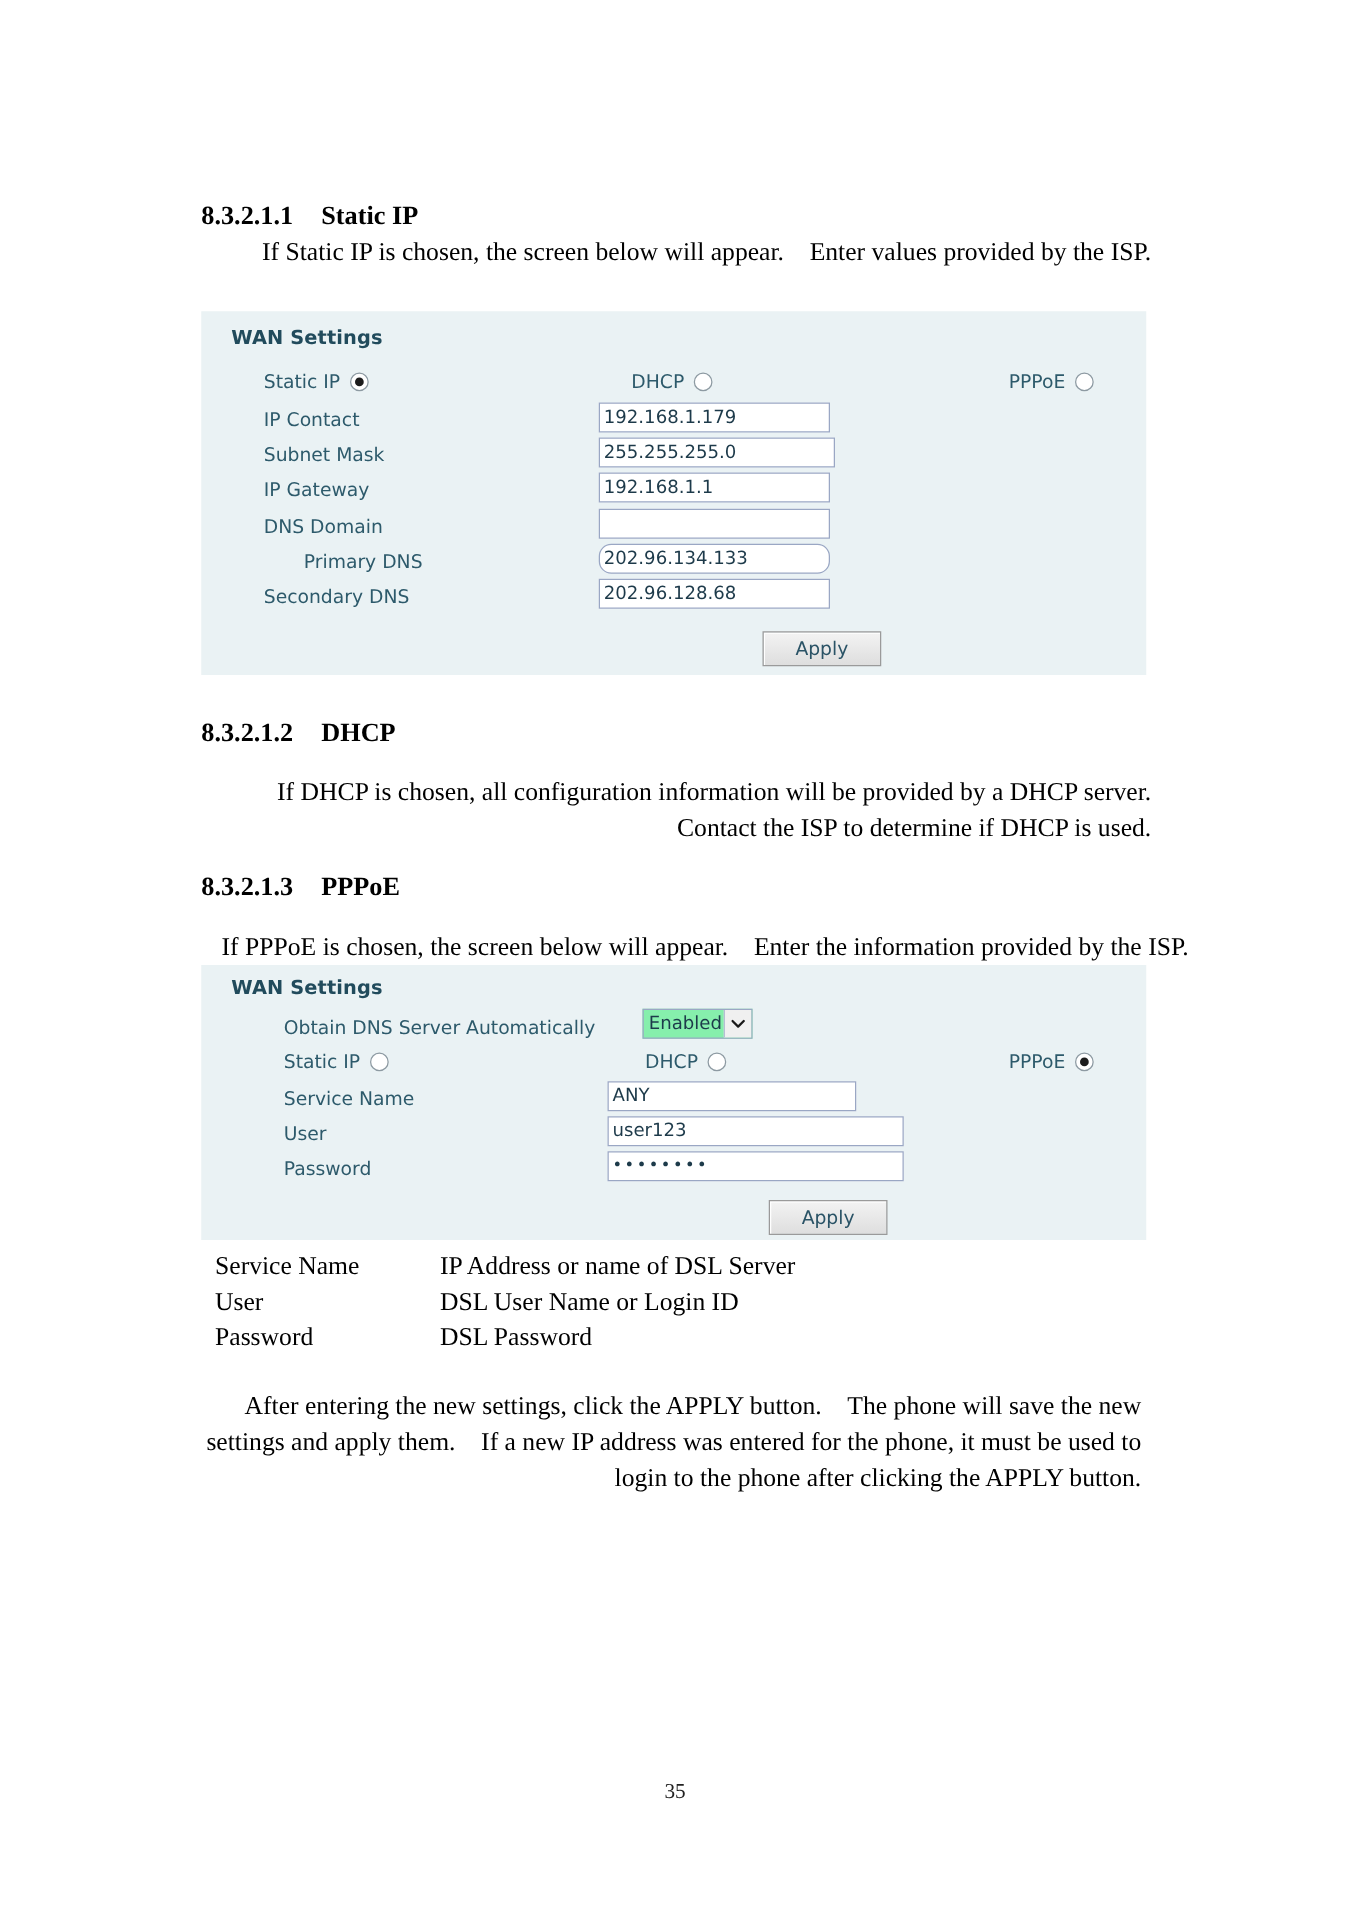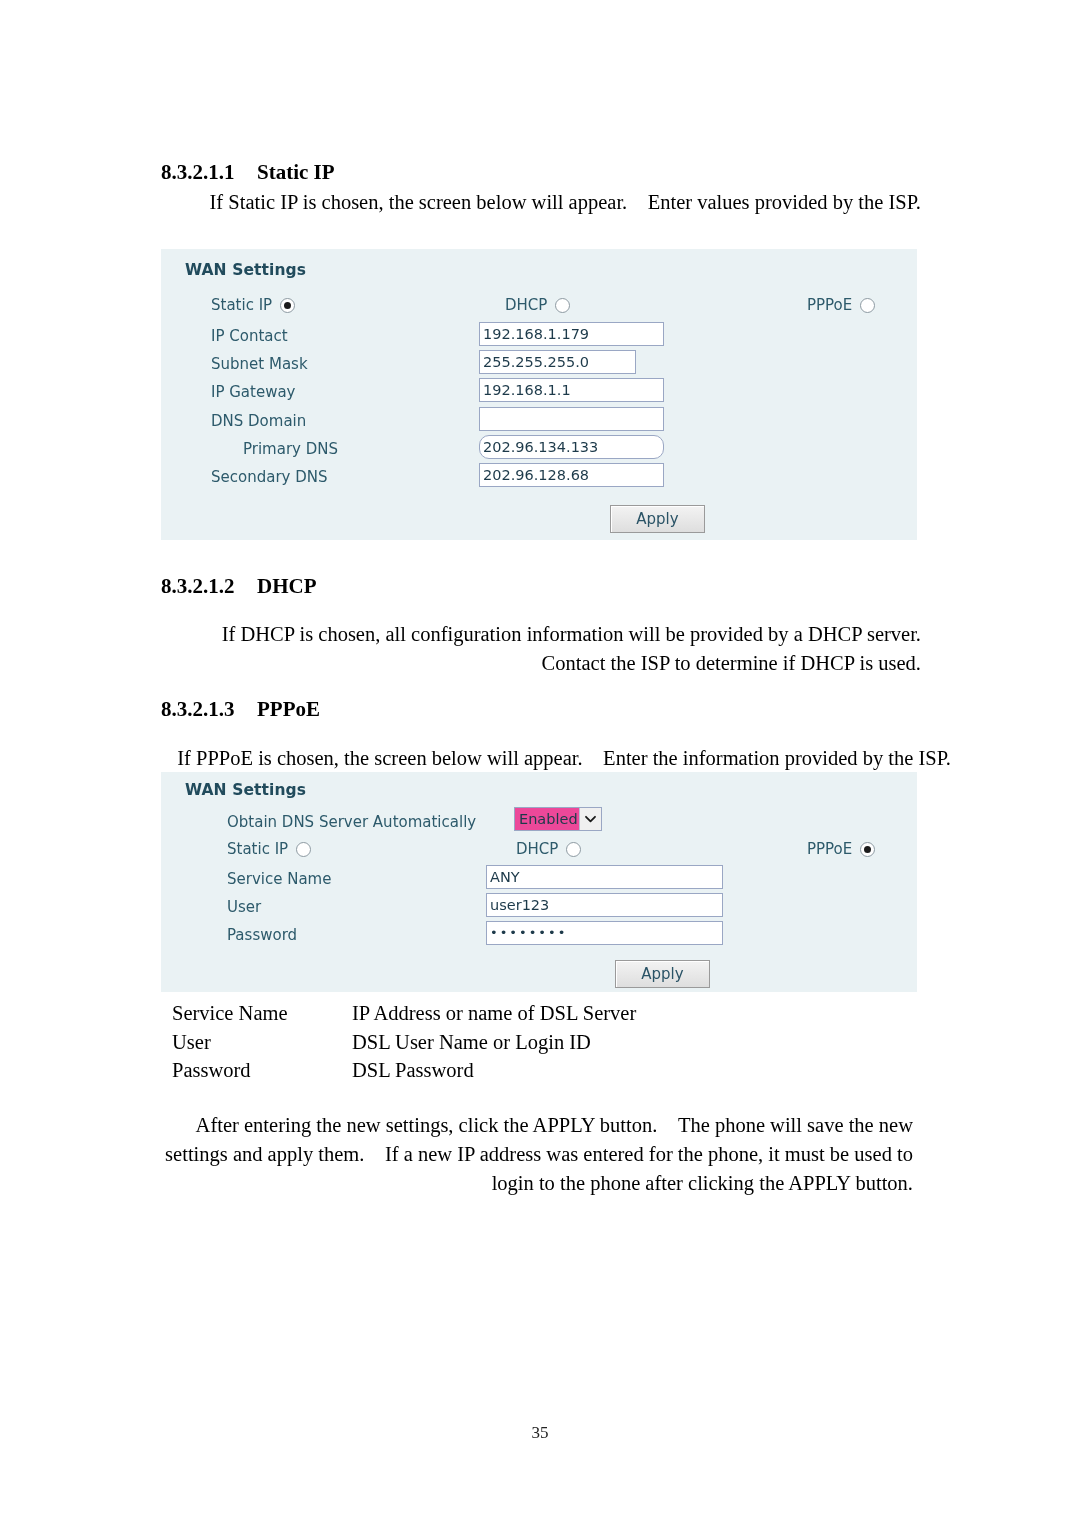--- a/index.html
+++ b/index.html
@@ -137,21 +137,21 @@
   .wan-input.pw {
     letter-spacing: 2px;
     font-size: 13px;
   }
 
   
   .wan-select {
     position: absolute;
     box-sizing: border-box;
     height: 24px;
-    background: #ec4899;
+    background: #86efac;
     border: 1px solid #9aa7c4;
     display: flex;
     align-items: center;
     font-family: "DejaVu Sans", sans-serif;
     font-size: 14.5px;
     color: #1d3a4a;
     padding-left: 4px;
   }
   .wan-select .sel-value { flex: 1 1 auto; white-space: nowrap; }
   .wan-select .sel-arrow {
@@ -208,21 +208,21 @@
 
     <div class="radio-group" style="left:646px; top:47px;">
       <span class="radio-label">PPPoE</span>
       <span class="radio"></span>
     </div>
 
     <div class="wan-label" style="left:50px; top:76px;">IP Contact</div>
     <div class="wan-input" style="left:318px; top:73px; width:185px;">192.168.1.179</div>
 
     <div class="wan-label" style="left:50px; top:104px;">Subnet Mask</div>
-    <div class="wan-input" style="left:318px; top:101px; width:157px;">255.255.255.0</div>
+    <div class="wan-input" style="left:318px; top:101px; width:189px;">255.255.255.0</div>
 
     <div class="wan-label" style="left:50px; top:132px;">IP Gateway</div>
     <div class="wan-input" style="left:318px; top:129px; width:185px;">192.168.1.1</div>
 
     <div class="wan-label" style="left:50px; top:161px;">DNS Domain</div>
     <div class="wan-input" style="left:318px; top:158px; width:185px;"></div>
 
     <div class="wan-label" style="left:50px; top:189px;margin-left:32px;">Primary DNS</div>
     <div class="wan-input" style="left:318px; top:186px; width:185px;border-radius:10px;">202.96.134.133</div>
 
@@ -268,21 +268,21 @@
       <span class="radio-label">DHCP</span>
       <span class="radio"></span>
     </div>
 
     <div class="radio-group" style="left:646px; top:68px;">
       <span class="radio-label">PPPoE</span>
       <span class="radio checked"></span>
     </div>
 
     <div class="wan-label" style="left:66px; top:96px;">Service Name</div>
-    <div class="wan-input" style="left:325px; top:93px; width:237px;">ANY</div>
+    <div class="wan-input" style="left:325px; top:93px; width:199px;">ANY</div>
 
     <div class="wan-label" style="left:66px; top:124px;">User</div>
     <div class="wan-input" style="left:325px; top:121px; width:237px;">user123</div>
 
     <div class="wan-label" style="left:66px; top:152px;">Password</div>
     <div class="wan-input pw" style="left:325px; top:149px; width:237px;">••••••••</div>
 
     <div class="apply-btn" style="left:454px; top:188px; width:95px; height:28px;">Apply</div>
   </div>
 

